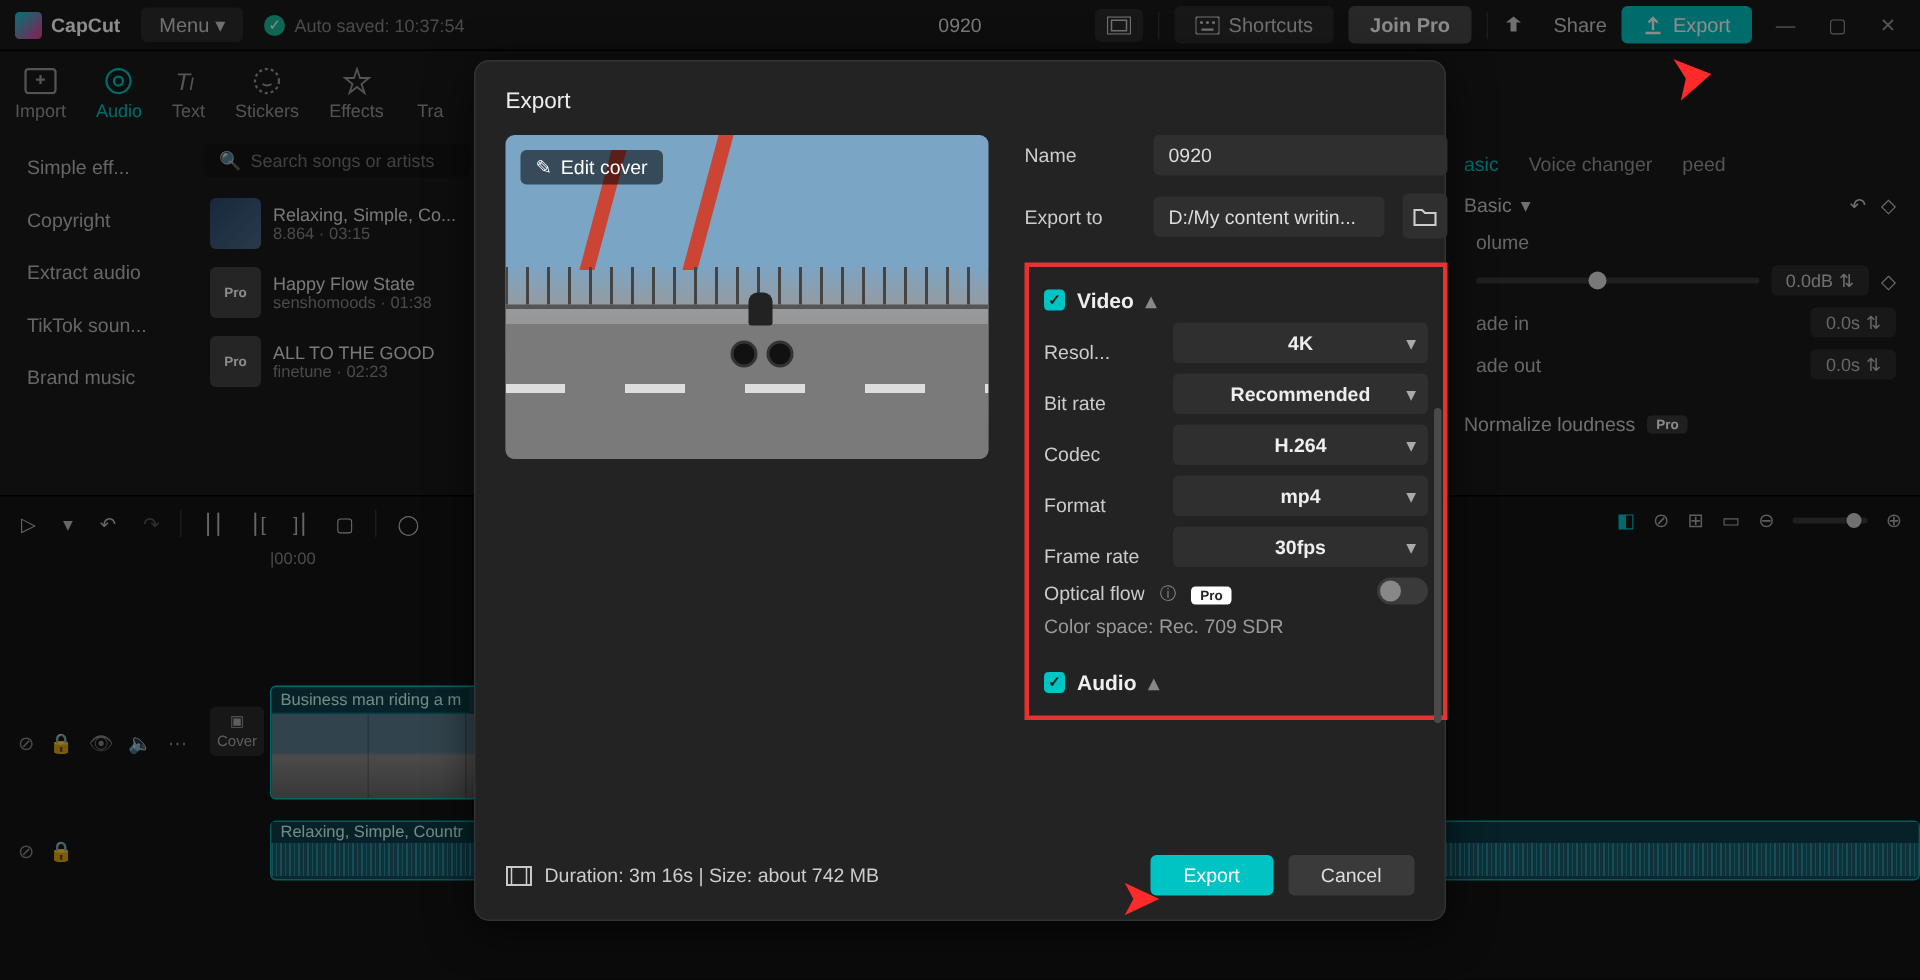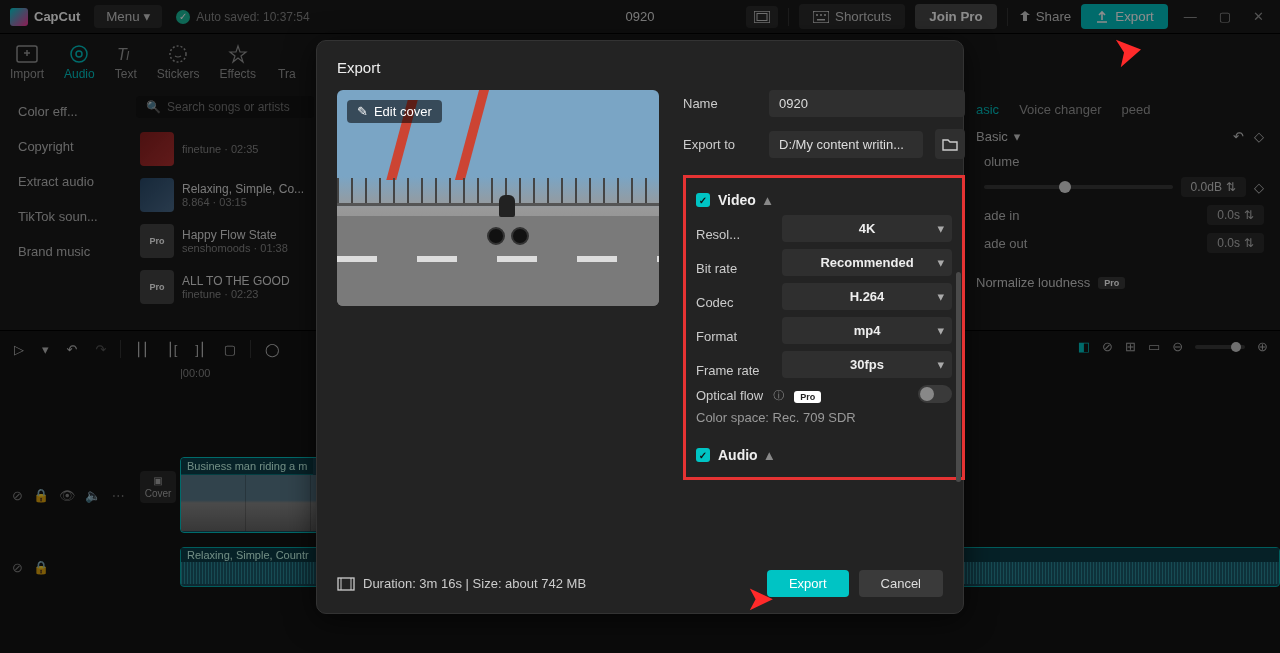--- a/index.html
+++ b/index.html
@@ -10,21 +10,21 @@
 .logo { display: flex; align-items: center; gap: 6px; font-weight: 600; color: #fff; font-size: 13px; }
 .logo-icon { width: 18px; height: 18px; background: linear-gradient(135deg,#00d4d4,#ff3399); border-radius: 3px; position: relative; }
 .menu-btn { margin-left: 14px; background: #2d2d2d; border: none; color: #ccc; padding: 4px 12px; border-radius: 4px; display: flex; align-items: flex-start; gap: 4px; }
 .autosave { margin-left: 14px; color: #888; font-size: 12px; display: flex; align-items: center; gap: 6px; }
 .check-icon { width: 14px; height: 14px; border-radius: 50%; background: #1abc9c; display: flex; align-items: center; justify-content: center; color: #fff; font-size: 10px; }
 .title-center { position: absolute; left: 50%; transform: translateX(-50%); color: #ddd; font-size: 13px; }
 .topbar-right { margin-left: auto; display: flex; align-items: center; gap: 10px; }
 .top-icon-btn { background: #2d2d2d; border: none; color: #ccc; padding: 5px 8px; border-radius: 4px; }
 .shortcuts-btn { background: #2d2d2d; border: none; color: #ccc; padding: 5px 14px; border-radius: 4px; display: flex; align-items: center; gap: 6px; }
 .joinpro-btn { background: #4a4a4a; border: none; color: #fff; padding: 5px 14px; border-radius: 4px; font-weight: 600; }
-.share-btn { background: transparent; border: none; color: #ccc; display: flex; align-items: flex-end; gap: 4px; }
+.share-btn { background: transparent; border: none; color: #ccc; display: flex; align-items: flex-end; gap: 20px; }
 .export-btn { background: #00c4c4; border: none; color: #fff; padding: 5px 14px; border-radius: 4px; display: flex; align-items: center; gap: 6px; font-weight: 500; }
 .window-ctrl { color: #999; padding: 0 6px; cursor: pointer; }
 
 
 .mediabar { height: 56px; background: #1a1a1a; display: flex; align-items: center; padding: 0 10px; gap: 20px; }
 .mediabar-item { display: flex; flex-direction: column; align-items: center; color: #999; gap: 2px; font-size: 12px; }
 .mediabar-item.active { color: #00c4c4; }
 .mediabar-icon { width: 22px; height: 22px; display: flex; align-items: center; justify-content: center; }
 
 
@@ -221,37 +221,30 @@
     <span>Effects</span>
   </div>
   <div class="mediabar-item">
     <div class="mediabar-icon"></div>
     <span>Tra</span>
   </div>
 </div>
 
 <div class="main">
   <div class="left-panel">
-    <div class="left-tab">Color eff...</div>
+    <div class="left-tab">Simple eff...</div>
     <div class="left-tab">Copyright</div>
     <div class="left-tab">Extract audio</div>
     <div class="left-tab">TikTok soun...</div>
     <div class="left-tab">Brand music</div>
   </div>
   <div class="songlist">
     <div class="search-row">
       <span>🔍</span>
       <span>Search songs or artists</span>
-    </div>
-    <div class="song-item">
-      <div class="song-thumb red"></div>
-      <div class="song-info">
-        <span class="song-title"></span>
-        <span class="song-meta">finetune · 02:35</span>
-      </div>
     </div>
     <div class="song-item">
       <div class="song-thumb blue"></div>
       <div class="song-info">
         <span class="song-title">Relaxing, Simple, Co...</span>
         <span class="song-meta">8.864 · 03:15</span>
       </div>
     </div>
     <div class="song-item">
       <div class="song-thumb pro">Pro</div>

